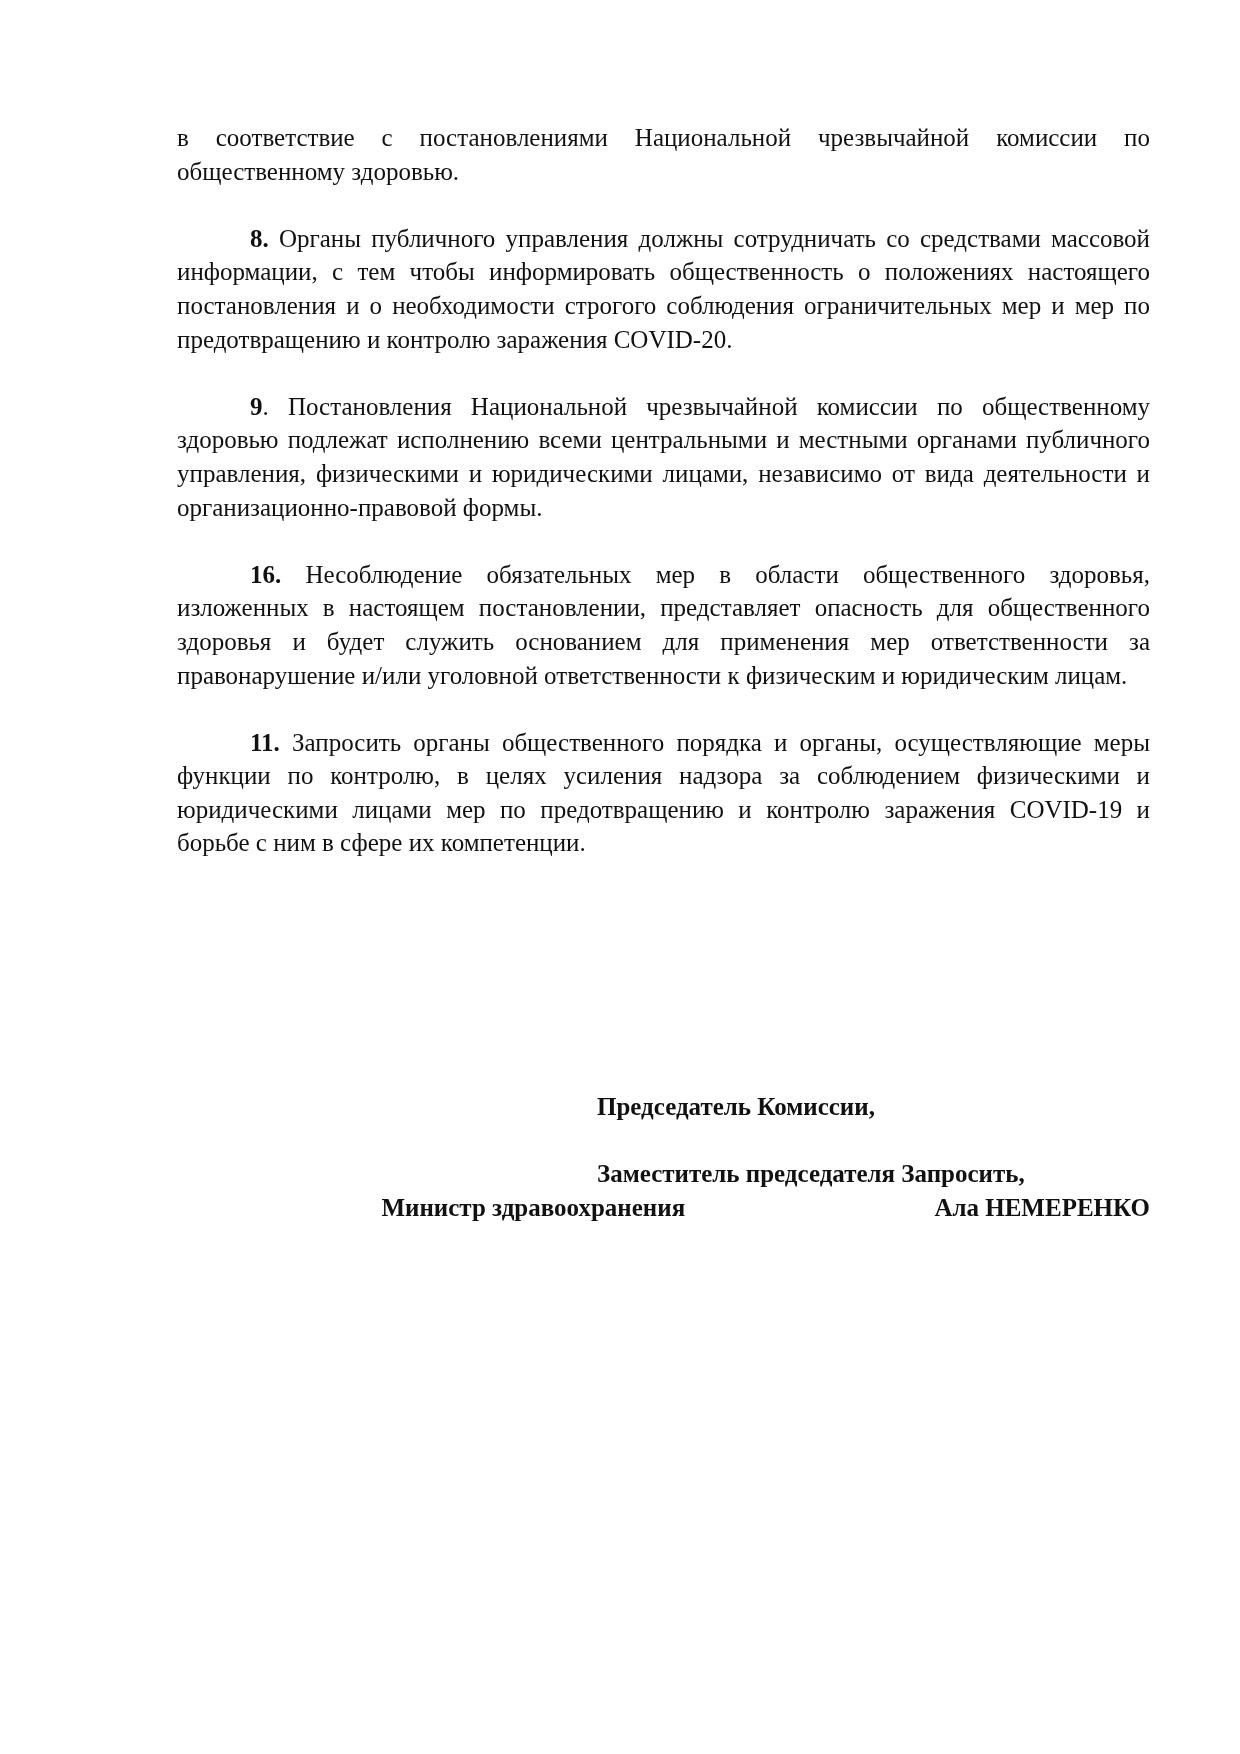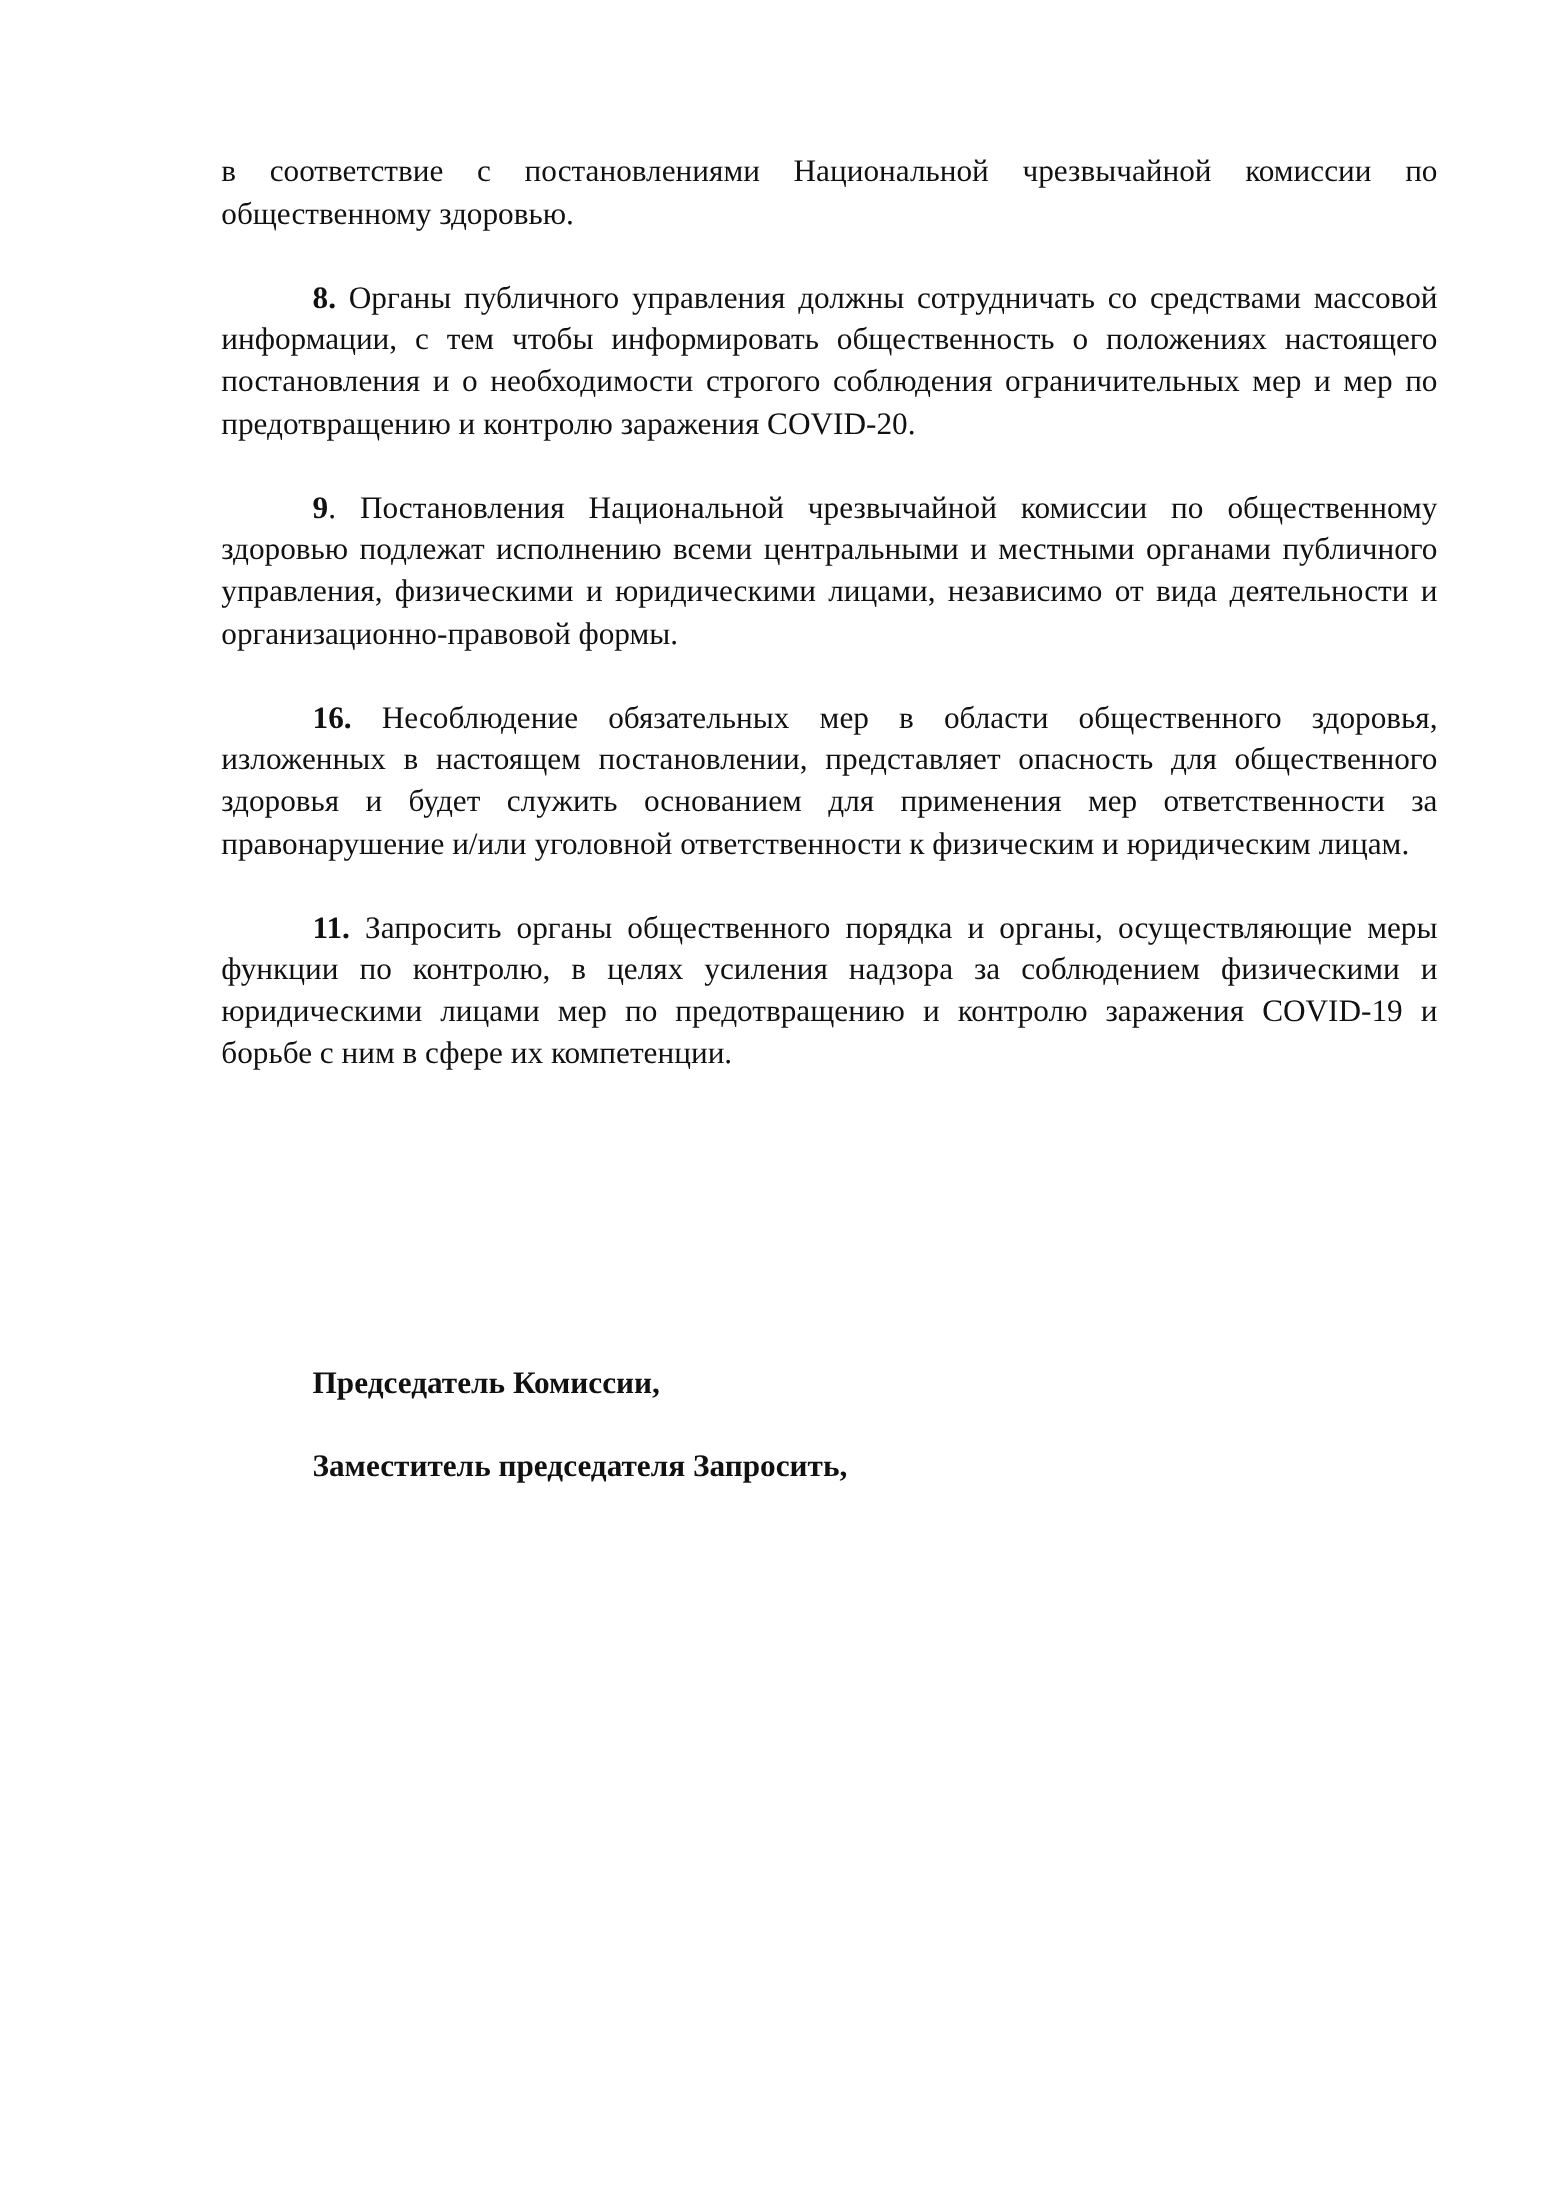--- a/index.html
+++ b/index.html
@@ -43,20 +43,21 @@
     font-size: 25px;
     line-height: 33.6px;
     font-weight: bold;
   }
   .sig-block {
     position: relative;
     margin-bottom: 33.6px;
   }
   .sig-row {
     display: flex;
+    justify-content: flex-end;
   }
   .sig-title {
     width: 553px;
   }
   .sig-name {
     white-space: nowrap;
   }
   .countersign {
     font-style: italic;
     margin-bottom: 33.6px;
@@ -88,14 +89,18 @@
     </div>
     <div class="sig-row">
     </div>
   </div>
 
 
   <div class="sig-block">
     <div class="sig-row">
       <div class="sig-title">Заместитель председателя Запросить,</div>
     </div>
+    <div class="sig-row">
+      <div class="sig-title">Министр здравоохранения</div>
+      <div class="sig-name">Ала НЕМЕРЕНКО</div>
+    </div>
   </div>
 </div>
 
 </body></html>

